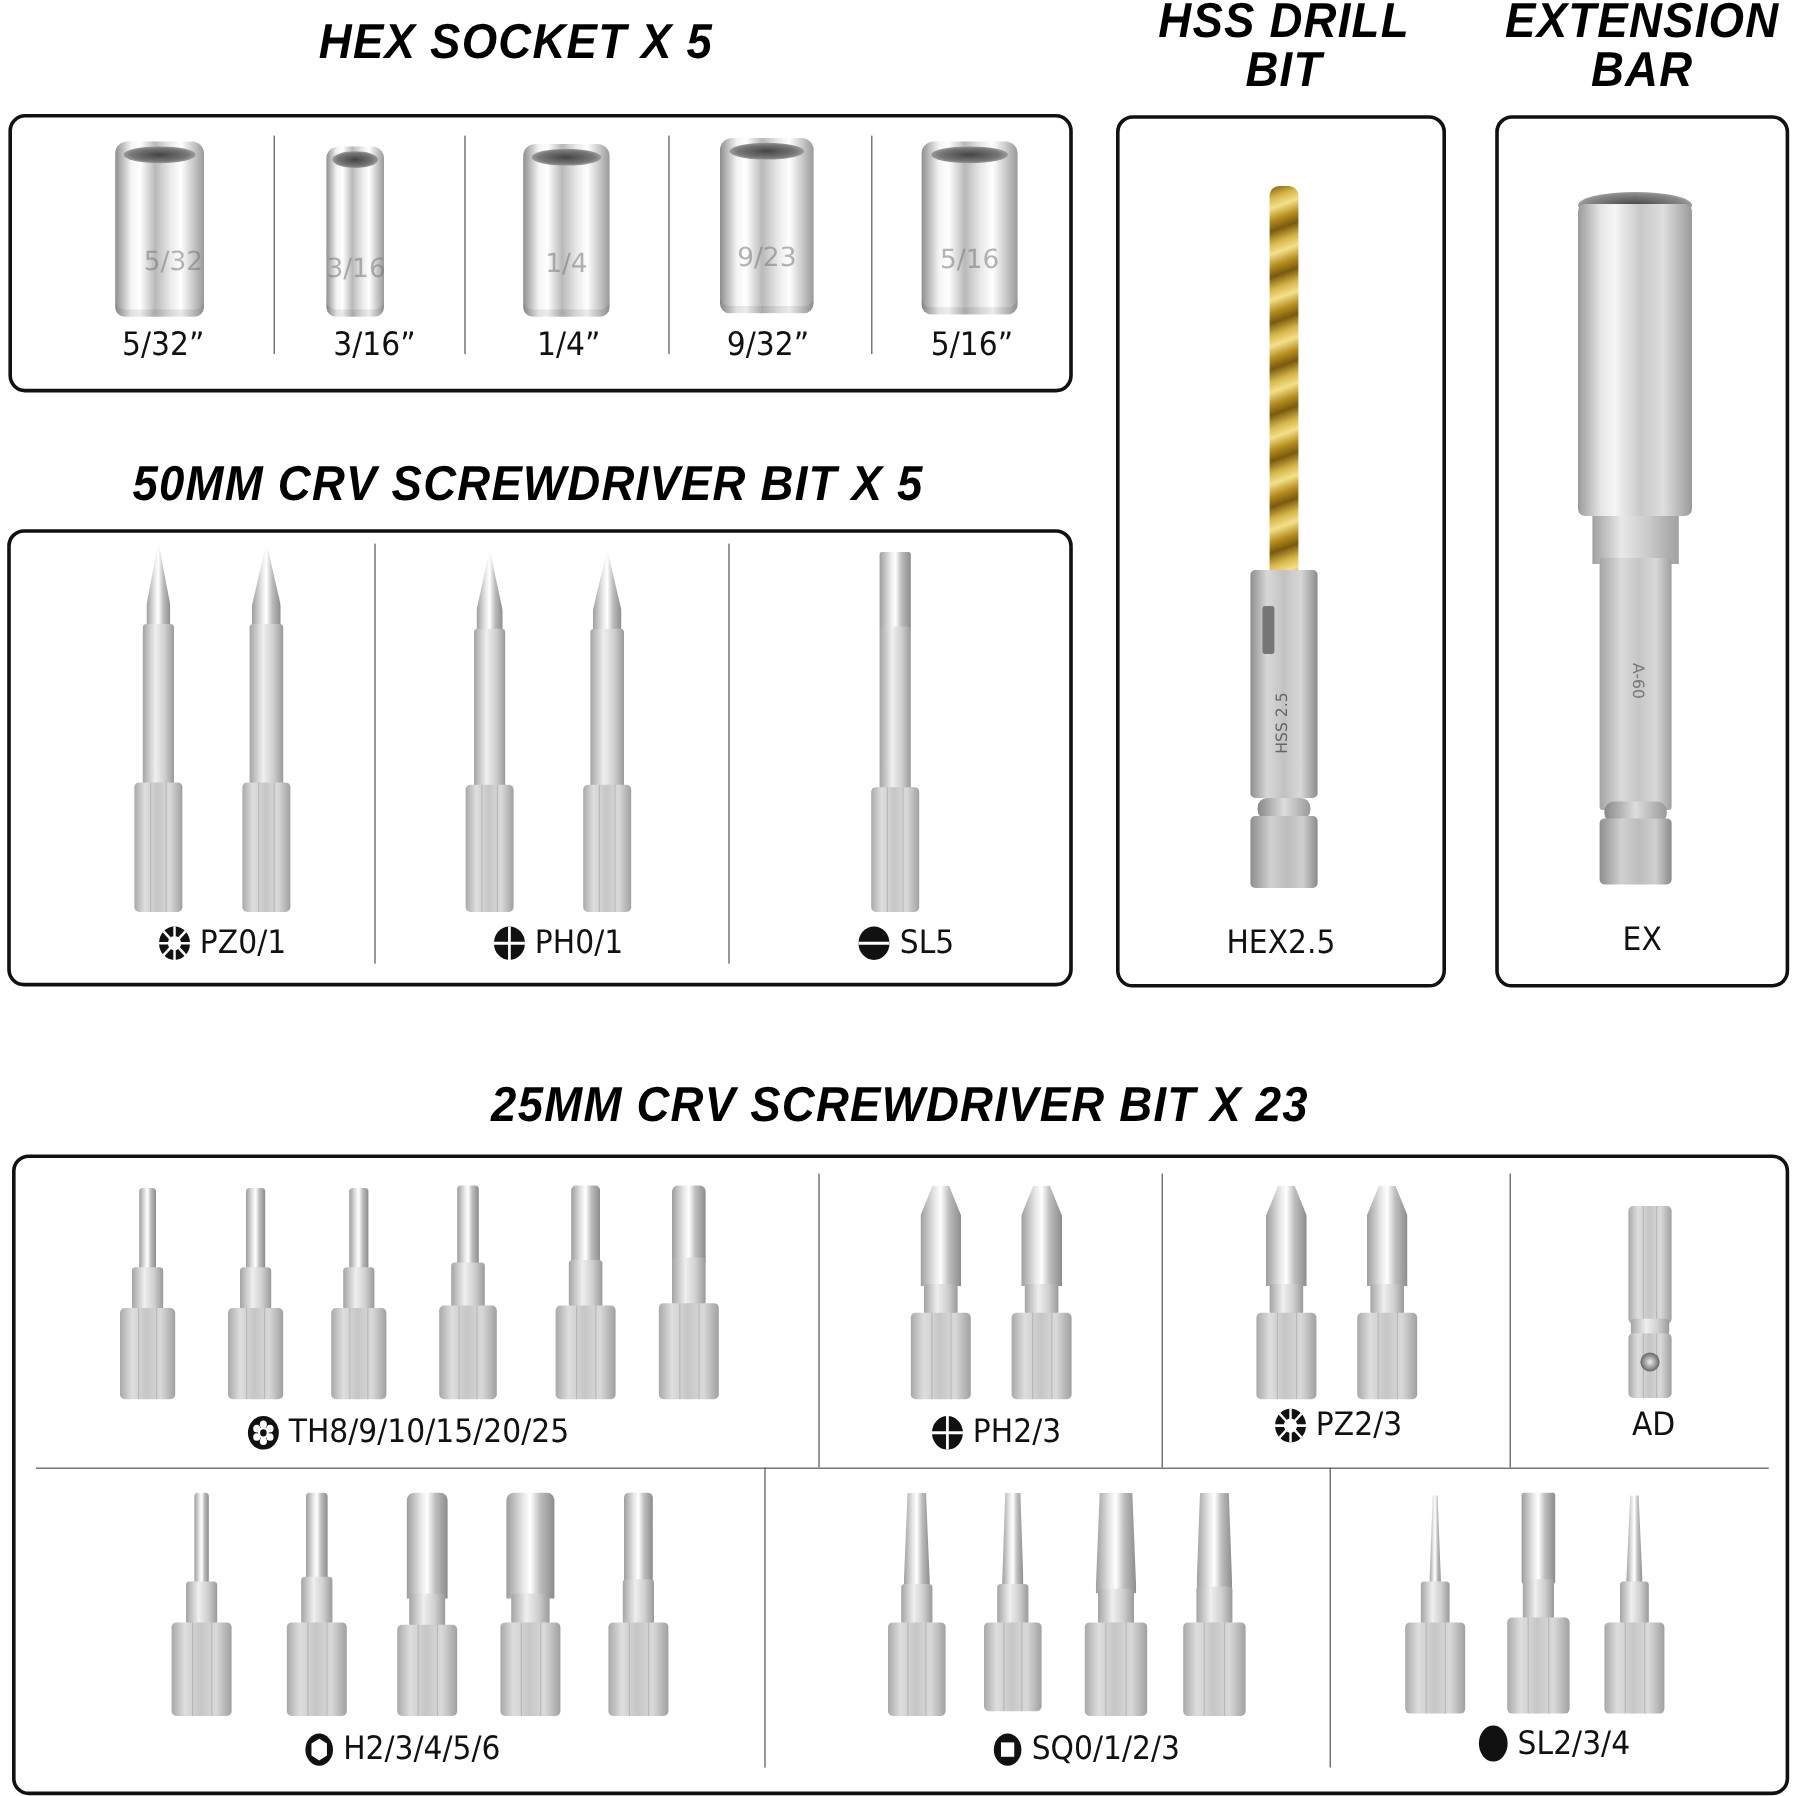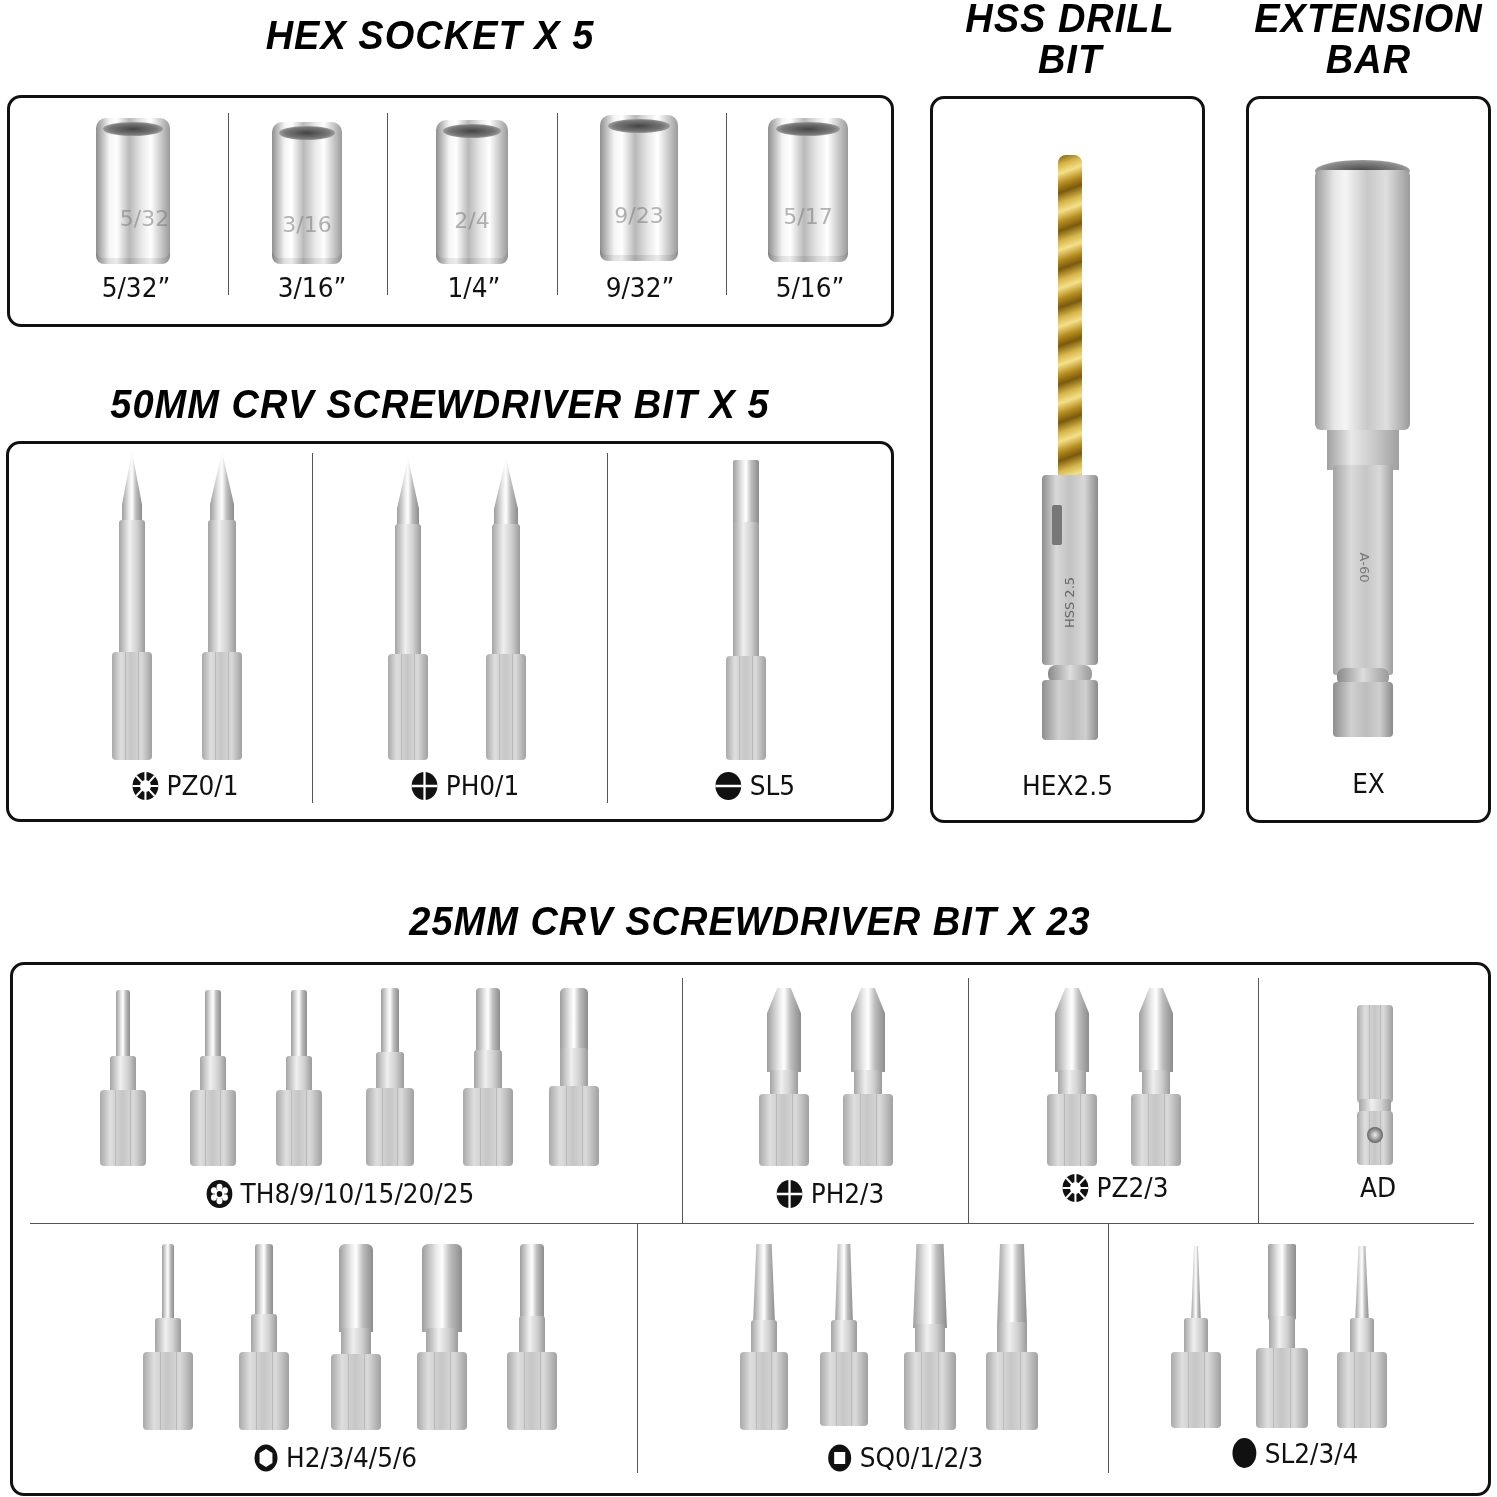--- a/index.html
+++ b/index.html
@@ -71,35 +71,35 @@
 </div>
 <div class="vdiv" style="left:228px; top:113px; height:182px;"></div>
 <div class="vdiv" style="left:387px; top:113px; height:182px;"></div>
 <div class="vdiv" style="left:557px; top:113px; height:182px;"></div>
 <div class="vdiv" style="left:726px; top:113px; height:182px;"></div>
 
 <div class="socket" style="left:96px; top:118px; width:74px; height:146px;">
   <div class="top"></div>
   <div class="engr" style="top:88px;padding-left:23px;">5/32</div>
 </div>
-<div class="socket" style="left:272px; top:122px; width:70px; height:142px;">
+<div class="socket" style="left:272px; top:122px; width:48px; height:142px;">
   <div class="top"></div>
   <div class="engr" style="top:90px;">3/16</div>
 </div>
 <div class="socket" style="left:436px; top:120px; width:72px; height:144px;">
   <div class="top"></div>
-  <div class="engr" style="top:88px;">2/4</div>
+  <div class="engr" style="top:88px;">1/4</div>
 </div>
 <div class="socket" style="left:600px; top:115px; width:78px; height:146px;">
   <div class="top"></div>
   <div class="engr" style="top:88px;">9/23</div>
 </div>
 <div class="socket" style="left:768px; top:118px; width:80px; height:144px;">
   <div class="top"></div>
-  <div class="engr" style="top:86px;">5/17</div>
+  <div class="engr" style="top:86px;">5/16</div>
 </div>
 
 <div class="label" style="left:56px; top:272px; width:160px;">5/32”</div>
 <div class="label" style="left:232px; top:272px; width:160px;">3/16”</div>
 <div class="label" style="left:394px; top:272px; width:160px;">1/4”</div>
 <div class="label" style="left:560px; top:272px; width:160px;">9/32”</div>
 <div class="label" style="left:730px; top:272px; width:160px;">5/16”</div>
 
 <div class="heading" style="left:935px; top:0px; width:270px; font-size:38px;">
   <div>HSS DRILL</div>

